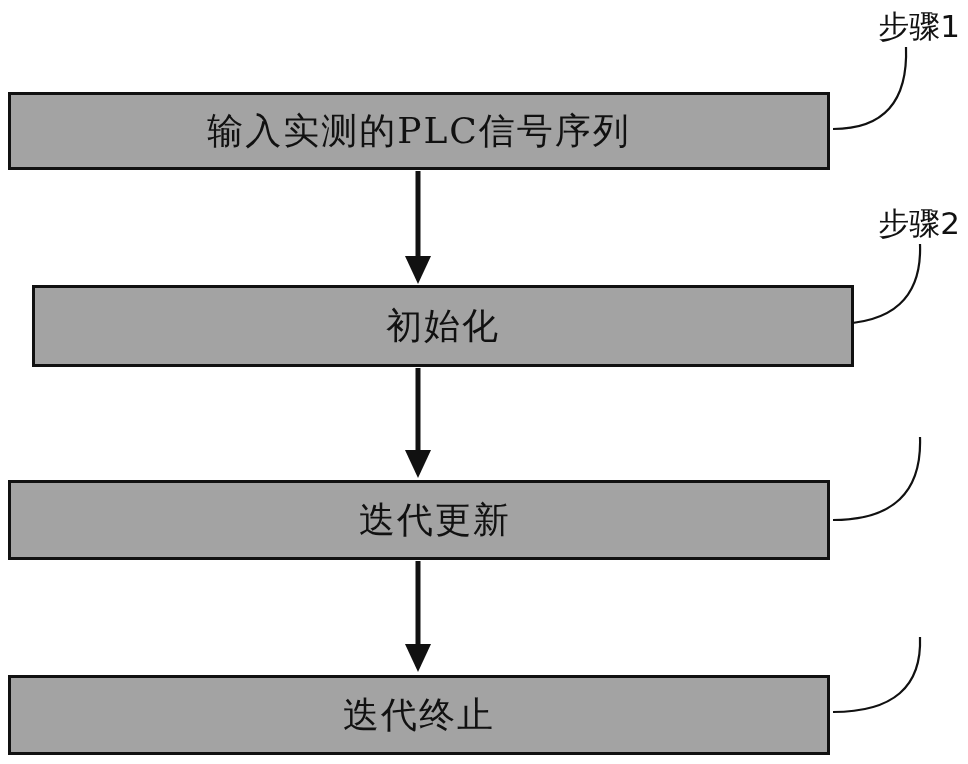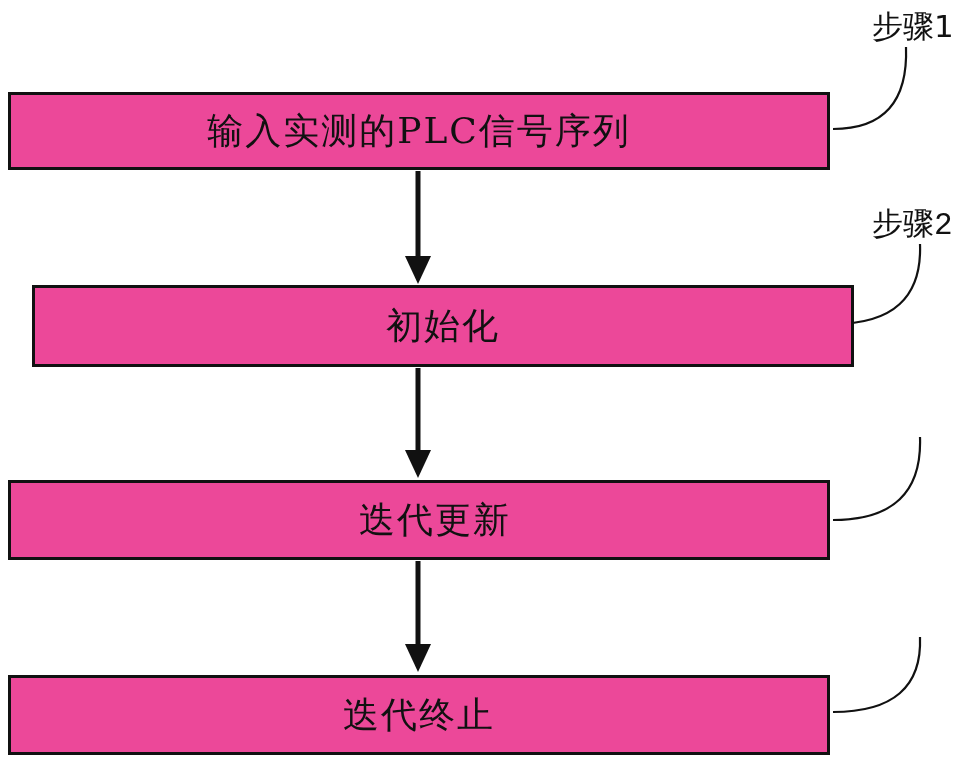--- a/index.html
+++ b/index.html
@@ -22,21 +22,21 @@
     width: 968px;
     height: 764px;
     pointer-events: none;
   }
   .flow-box {
     position: absolute;
     left: 8px;
     width: 822px;
     box-sizing: border-box;
     border: 3px solid #111111;
-    background: #ec4899;
+    background: #a3a3a3;
     display: flex;
     align-items: center;
     justify-content: center;
   }
   .flow-box .box-label {
     font-size: 36px;
     color: #111111;
     letter-spacing: 2px;
     white-space: nowrap;
   }
@@ -45,23 +45,24 @@
   .box-3 { top: 480px; height: 80px; padding-left: 32px; }
   .box-4 { top: 675px; height: 80px; text-align: center; }
   .step-label {
     position: absolute;
     left: 872px;
     width: 94px;
     font-family: "DejaVu Sans", "Liberation Sans", sans-serif;
     font-size: 31px;
     color: #111111;
     white-space: nowrap;
+    text-align: center;
   }
   .step-label-1 { top: 6px; }
-  .step-label-2 { top: 203px; font-family: Liberation Mono, monospace; }
+  .step-label-2 { top: 203px; }
   .step-label-3 { top: 397px; }
   .step-label-4 { top: 596px; }
   .arrow-line {
     stroke: #111111;
     stroke-width: 5;
     fill: none;
   }
   .arrow-head {
     fill: #111111;
     stroke: none;

